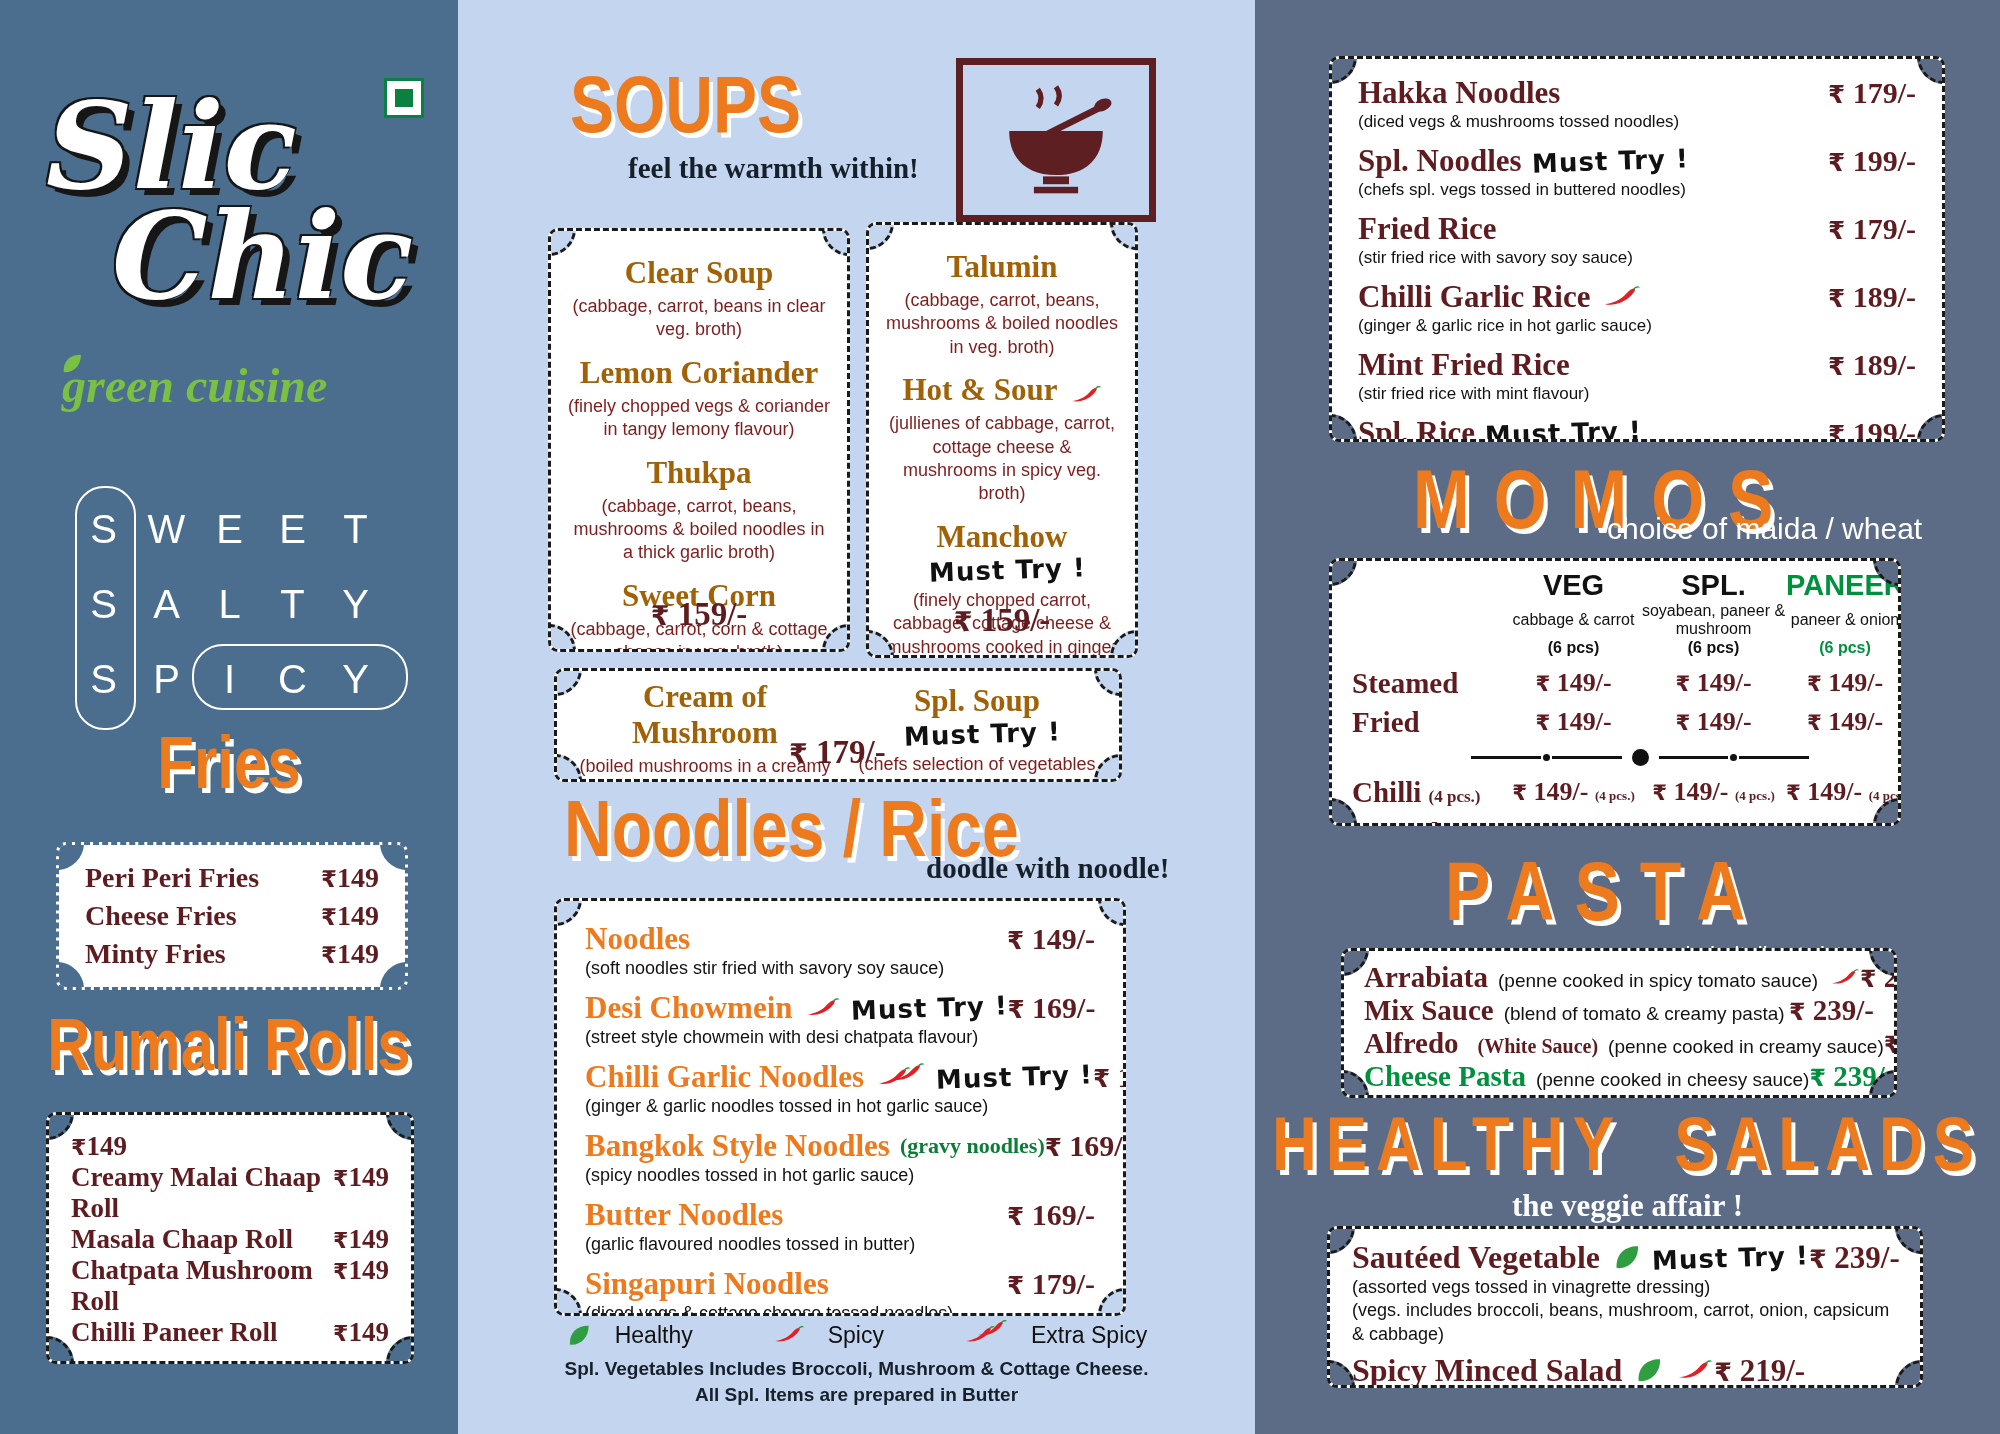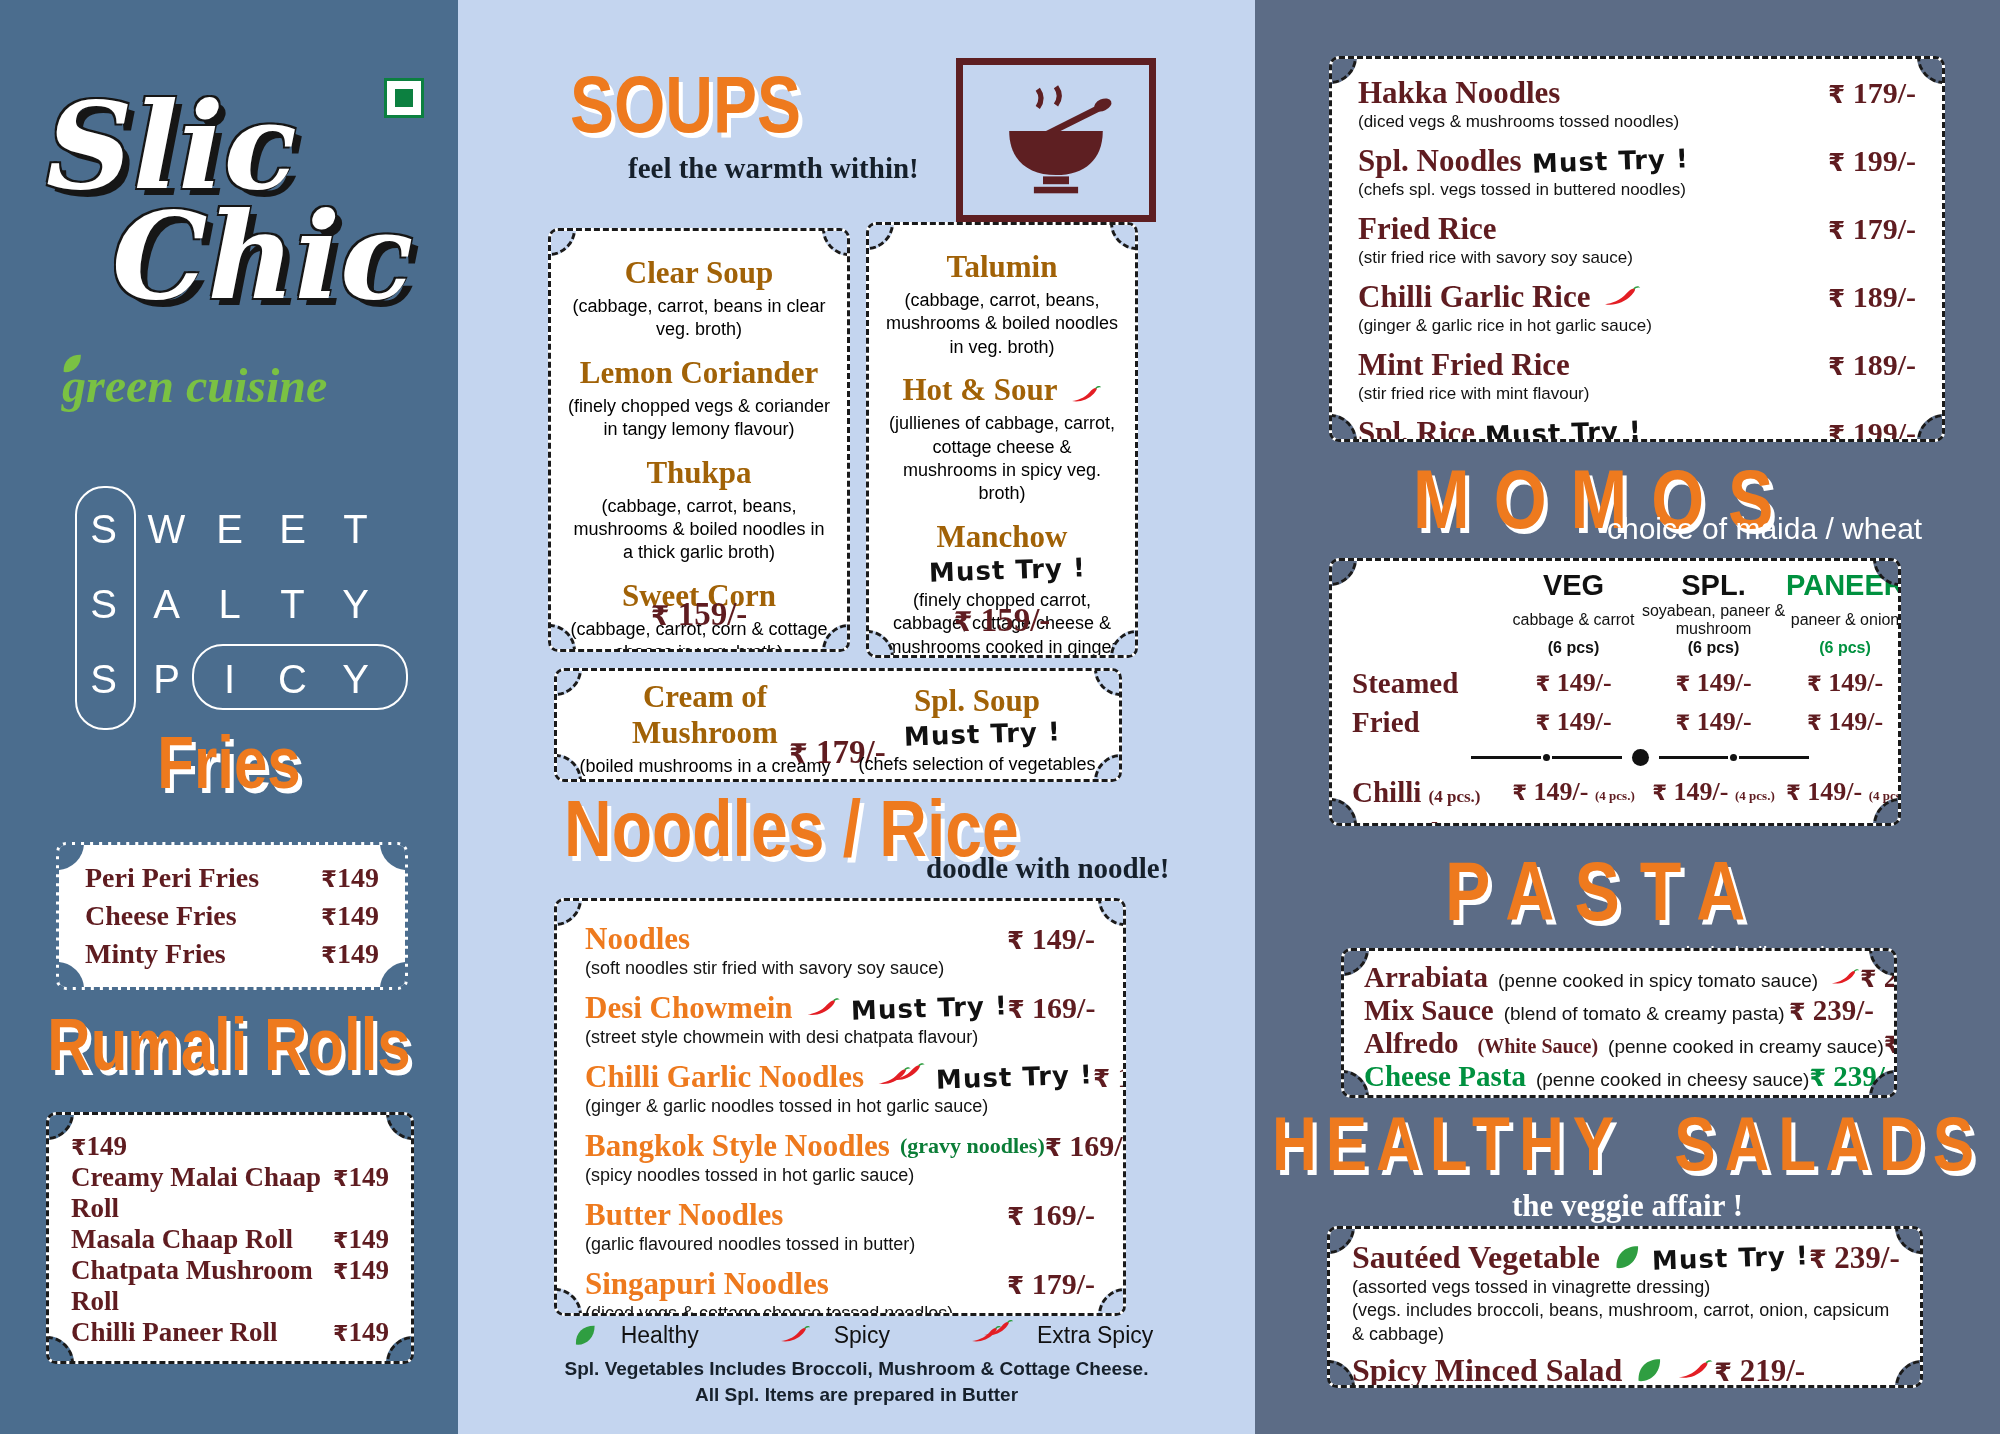--- a/index.html
+++ b/index.html
@@ -48,42 +48,42 @@
   .rolls-card .lrow{font-size:27px;}
 
   
   .soups-title{position:absolute;top:74px;left:112px;font-size:66px;}
   .mid-tag{position:absolute;font:700 29px "Liberation Serif",serif;color:#16202b;}
   .bowl-box{position:absolute;top:58px;left:498px;width:186px;height:150px;border:7px solid #5e1f22;
             display:flex;align-items:center;justify-content:center;}
   .soup-card{text-align:center;}
   .soup-card .pad{padding:24px 16px 64px;}
   .m-name{font:700 31px "Liberation Serif",serif;color:#a16207;}
-  .m-desc{font:400 18px/1.3 "Liberation Sans",sans-serif;color:#000000;margin:4px 0 13px;}
+  .m-desc{font:400 18px/1.3 "Liberation Sans",sans-serif;color:#7f1d1d;margin:4px 0 13px;}
   .m-price{font:700 33px "Liberation Serif",serif;color:#5f1c20;white-space:nowrap;}
   .rp{font-family:"DejaVu Sans",sans-serif;font-size:0.82em;}
   .card-a{top:228px;left:90px;width:302px;height:424px;}
   .card-b{top:222px;left:408px;width:272px;height:436px;}
   .soup-price{position:absolute;bottom:16px;left:0;width:100%;text-align:center;}
   .card-c{top:668px;left:96px;width:568px;height:114px;}
   .cc-left{position:absolute;left:12px;top:8px;width:272px;text-align:center;}
   .cc-price{position:absolute;left:232px;bottom:8px;}
   .cc-right{position:absolute;right:14px;top:12px;width:256px;text-align:center;}
   .must{font:700 26px "DejaVu Sans",sans-serif;color:#111;letter-spacing:1px;transform:rotate(-2deg);display:inline-block;margin-left:10px;white-space:nowrap;}
   .noodles-title{position:absolute;top:798px;left:106px;font-size:66px;}
   .noodles-card{top:898px;left:96px;width:572px;height:418px;padding:20px 28px 12px;}
   .nd-item{margin-bottom:11px;}
   .nd-head{display:flex;align-items:center;}
   .nd-name{font:700 31px "Liberation Serif",serif;color:#ee7a1e;white-space:nowrap;}
   .nd-suffix{font:700 22px "Liberation Serif",serif;color:#0b7d37;margin-left:10px;white-space:nowrap;}
   .nd-price{margin-left:auto;font:700 30px "Liberation Serif",serif;color:#5f1c20;white-space:nowrap;}
   .nd-desc{font:400 18px "Liberation Sans",sans-serif;color:#121212;margin-top:1px;}
   .icon-gap{margin-left:12px;display:inline-flex;align-items:center;}
   .legend{position:absolute;top:1322px;left:0;width:797px;display:flex;justify-content:center;align-items:center;gap:23px;
-          font:400 23px "Liberation Sans",sans-serif;color:#111;padding-left:6px;}
+          font:400 23px "Liberation Sans",sans-serif;color:#111;}
   .legend .sp{width:34px;}
   .notes{position:absolute;top:1356px;left:0;width:797px;text-align:center;
          font:700 19px/1.35 "Liberation Sans",sans-serif;color:#16202b;}
 
   
   .rice-card{top:56px;left:74px;width:616px;height:386px;padding:16px 26px 8px;display:flex;flex-direction:column;justify-content:space-around;}
   .rr-item .nd-name{color:#5f1c20;}
   .rr-item .nd-desc{font-size:17px;}
   .momos-title{position:absolute;top:468px;left:158px;font-size:68px;letter-spacing:24px;}
   .r-sub{position:absolute;color:#fff;font:400 30px "Liberation Sans",sans-serif;}

